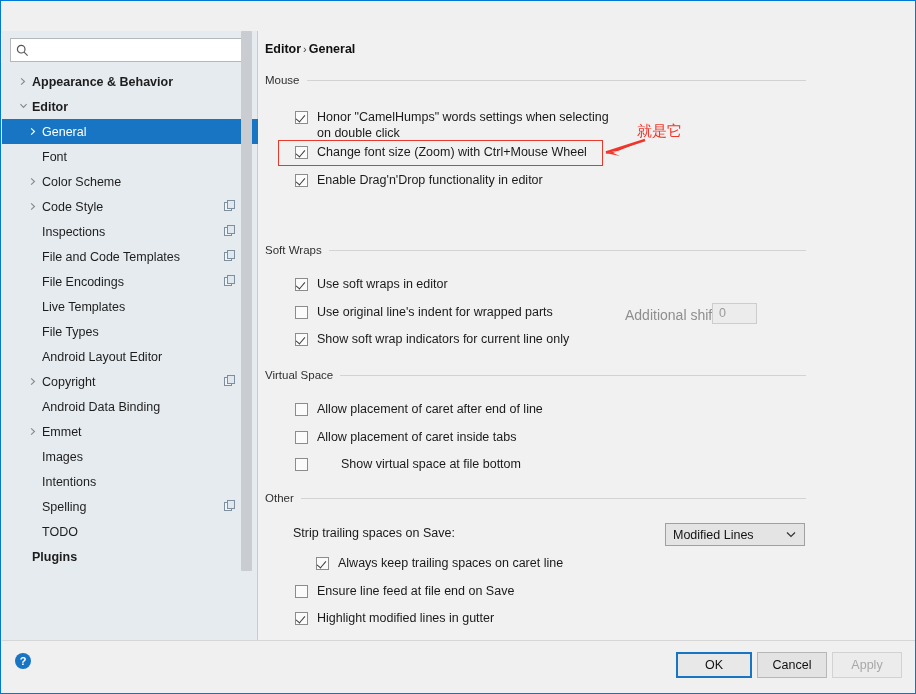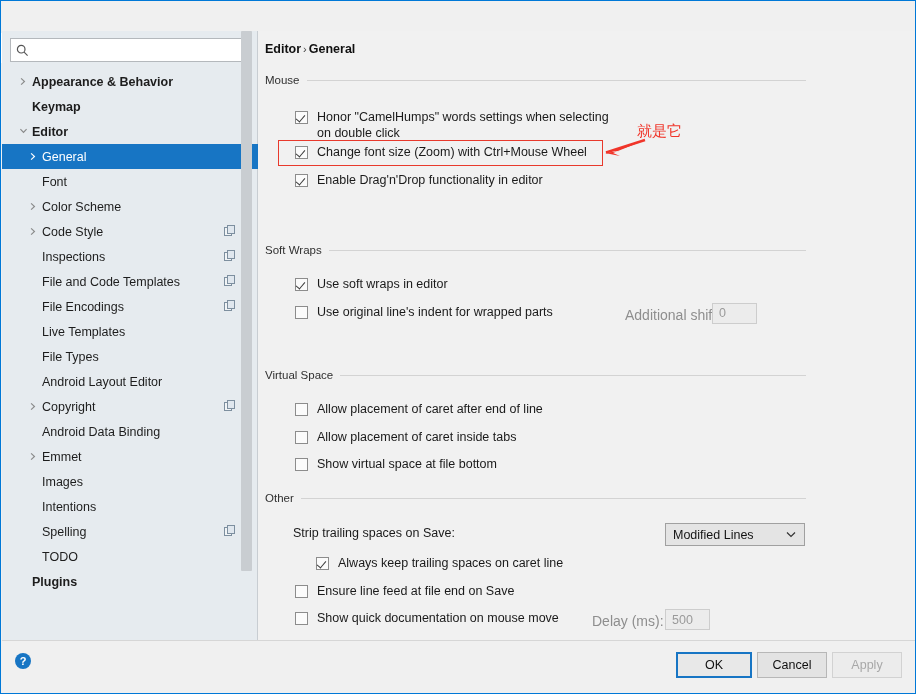--- a/index.html
+++ b/index.html
@@ -321,24 +321,20 @@
       <div id="tree">
           <div class="tree-row lvl0">
             <span class="arrow">
               <svg width="9" height="9" viewBox="0 0 9 9">
                 <path d="M2.5 1 L6.3 4.5 L2.5 8 L1.7 7.2 L4.6 4.5 L1.7 1.8 Z" fill="#8a8a8a"></path>
               </svg>
             </span>
             <span class="tree-label bold">Appearance &amp; Behavior</span>
           </div>
           <div class="tree-row lvl0">
-            <span class="arrow"></span>
-            <span class="tree-label bold">Keymap</span>
-          </div>
-          <div class="tree-row lvl0">
             <span class="arrow">
               <svg width="9" height="9" viewBox="0 0 9 9">
                 <path d="M1 2.5 L4.5 6.3 L8 2.5 L7.2 1.7 L4.5 4.6 L1.8 1.7 Z" fill="#8a8a8a"></path>
               </svg>
             </span>
             <span class="tree-label bold">Editor</span>
           </div>
           <div class="tree-row lvl1 selected">
             <span class="arrow">
               <svg width="9" height="9" viewBox="0 0 9 9">
@@ -503,39 +499,43 @@
 
         <div class="opt-row" style="margin-top:12px;position:relative;">
           <div class="cb"></div>
           <div class="opt-label">Use original line's indent for wrapped parts</div>
           <div class="muted-label" style="position:absolute;left:330px;top:2px;white-space:nowrap;">Additional shift:</div>
           <div class="disabled-field" style="position:absolute;left:417px;top:-2px;">
             <span>0</span>
           </div>
         </div>
 
+        <div class="opt-row" style="margin-top:12px;">
+          <div class="cb checked"></div>
+          <div class="opt-label">Show soft wrap indicators for current line only</div>
+        </div>
       </div>
 
       <div class="group" style="top:337px;">
         <div class="group-header">
           <div class="group-line"></div>
           <div class="group-title">Virtual Space</div>
         </div>
 
         <div class="opt-row" style="margin-top:20px;">
           <div class="cb"></div>
           <div class="opt-label">Allow placement of caret after end of line</div>
         </div>
 
         <div class="opt-row" style="margin-top:12px;">
           <div class="cb"></div>
           <div class="opt-label">Allow placement of caret inside tabs</div>
         </div>
 
-        <div class="opt-row" style="margin-top:12px;">
+        <div class="opt-row" style="margin-top:12px;gap:24px;">
           <div class="cb"></div>
           <div class="opt-label">Show virtual space at file bottom</div>
         </div>
       </div>
 
       <div class="group" style="top:460px;">
         <div class="group-header">
           <div class="group-line"></div>
           <div class="group-title">Other</div>
         </div>
@@ -553,28 +553,20 @@
         <div class="opt-row indent2" style="margin-top:9px;">
           <div class="cb checked"></div>
           <div class="opt-label">Always keep trailing spaces on caret line</div>
         </div>
 
         <div class="opt-row" style="margin-top:12px;">
           <div class="cb"></div>
           <div class="opt-label">Ensure line feed at file end on Save</div>
         </div>
 
-        <div class="opt-row" style="margin-top:12px;position:relative;">
-          <div class="cb"></div>
-          <div class="opt-label">Show quick documentation on mouse move</div>
-          <div class="muted-label" style="position:absolute;left:297px;top:2px;white-space:nowrap;">Delay (ms):</div>
-          <div class="disabled-field" style="position:absolute;left:370px;top:-2px;">
-            <span>500</span>
-          </div>
-        </div>
 
         <div class="opt-row" style="margin-top:12px;">
           <div class="cb checked"></div>
           <div class="opt-label">Highlight modified lines in gutter</div>
         </div>
 
       </div>
     </div>
   </div>
 

